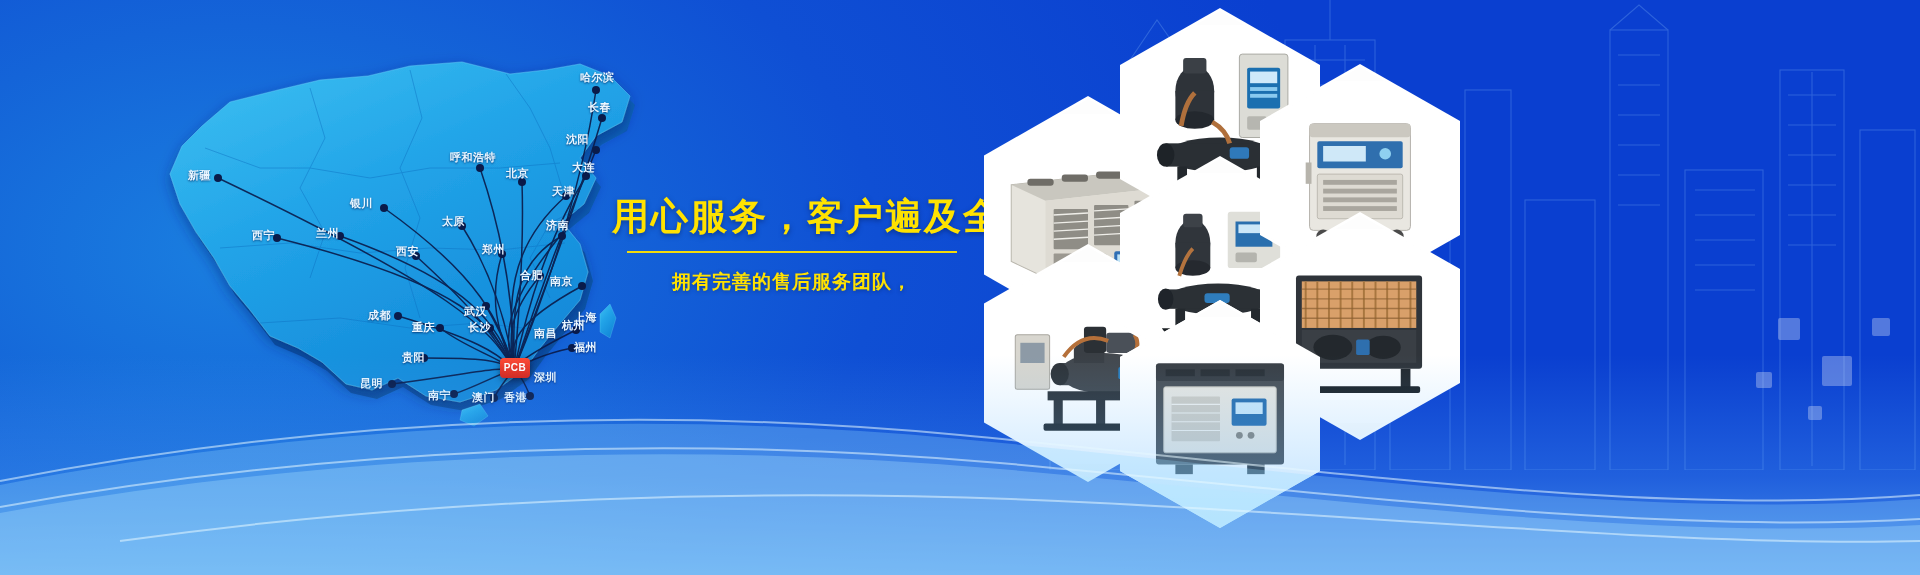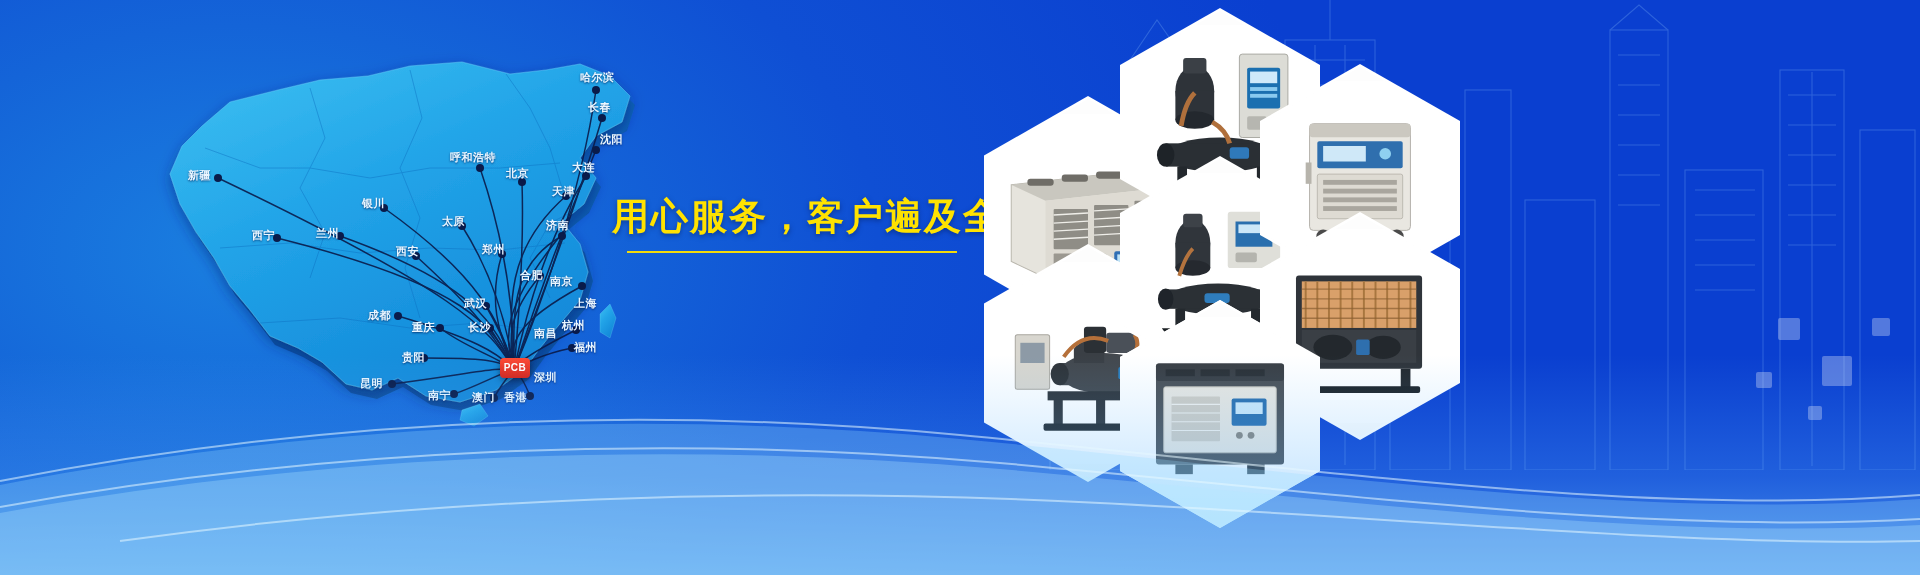--- a/index.html
+++ b/index.html
@@ -246,56 +246,57 @@
           <circle cx="344" cy="376" r="4"></circle>
         <circle cx="466" cy="312" r="4"></circle>
           <circle cx="462" cy="330" r="4"></circle>
           <circle cx="420" cy="378" r="4"></circle>
         <circle cx="384" cy="380" r="4"></circle>
       </g>
     </svg>
 
     <span class="city-label" style="left:470px;top:52px">哈尔滨</span>
     <span class="city-label" style="left:478px;top:82px">长春</span>
-    <span class="city-label" style="left:490px;top:114px">沈阳</span>
+    <span class="city-label" style="left:456px;top:114px">沈阳</span>
     <span class="city-label" style="left:340px;top:132px">呼和浩特</span>
     <span class="city-label" style="left:396px;top:148px">北京</span>
     <span class="city-label" style="left:442px;top:166px">天津</span>
     <span class="city-label" style="left:462px;top:142px">大连</span>
     <span class="city-label" style="left:78px;top:150px">新疆</span>
-    <span class="city-label" style="left:252px;top:178px">银川</span>
+    <span class="city-label" style="left:240px;top:178px">银川</span>
     <span class="city-label" style="left:332px;top:196px">太原</span>
     <span class="city-label" style="left:142px;top:210px">西宁</span>
     <span class="city-label" style="left:206px;top:208px">兰州</span>
     <span class="city-label" style="left:286px;top:226px">西安</span>
     <span class="city-label" style="left:372px;top:224px">郑州</span>
     <span class="city-label" style="left:436px;top:200px">济南</span>
     <span class="city-label" style="left:410px;top:250px">合肥</span>
     <span class="city-label" style="left:440px;top:256px">南京</span>
-    <span class="city-label" style="left:354px;top:278px">武汉</span>
+    <span class="city-label" style="left:354px;top:286px">武汉</span>
     <span class="city-label" style="left:358px;top:302px">长沙</span>
     <span class="city-label" style="left:258px;top:290px">成都</span>
     <span class="city-label" style="left:302px;top:302px">重庆</span>
-    <span class="city-label" style="left:464px;top:278px">上海</span>
+    <span class="city-label" style="left:464px;top:292px">上海</span>
     <span class="city-label" style="left:452px;top:300px">杭州</span>
     <span class="city-label" style="left:424px;top:308px">南昌</span>
     <span class="city-label" style="left:464px;top:322px">福州</span>
     <span class="city-label" style="left:292px;top:332px">贵阳</span>
     <span class="city-label" style="left:250px;top:358px">昆明</span>
     <span class="city-label" style="left:424px;top:352px">深圳</span>
     <span class="city-label" style="left:318px;top:370px">南宁</span>
     <span class="city-label" style="left:362px;top:372px">澳门</span>
     <span class="city-label" style="left:394px;top:372px">香港</span>
 
     <span class="hub-badge" style="left:390px;top:340px">PCB</span>
   </div>
 
   <div class="copy">
     <div class="headline">用心服务，客户遍及全国</div>
     <div class="rule"></div>
+    <div class="sub">拥有完善的售后服务团队，</div>
   </div>
 
   <div class="hexgrid">
 
     <div class="hex" style="left:24px;top:96px;width:208px;height:238px">
       <div class="inner">
         <svg viewBox="0 0 200 200">
           <rect x="0" y="0" width="200" height="200" fill="#ffffff"></rect>
           <g>
             <path d="M24,70 L150,56 L184,72 L184,150 L58,162 L24,146 Z" fill="#e6e4dd" stroke="#b9b6ad" stroke-width="1"></path>

